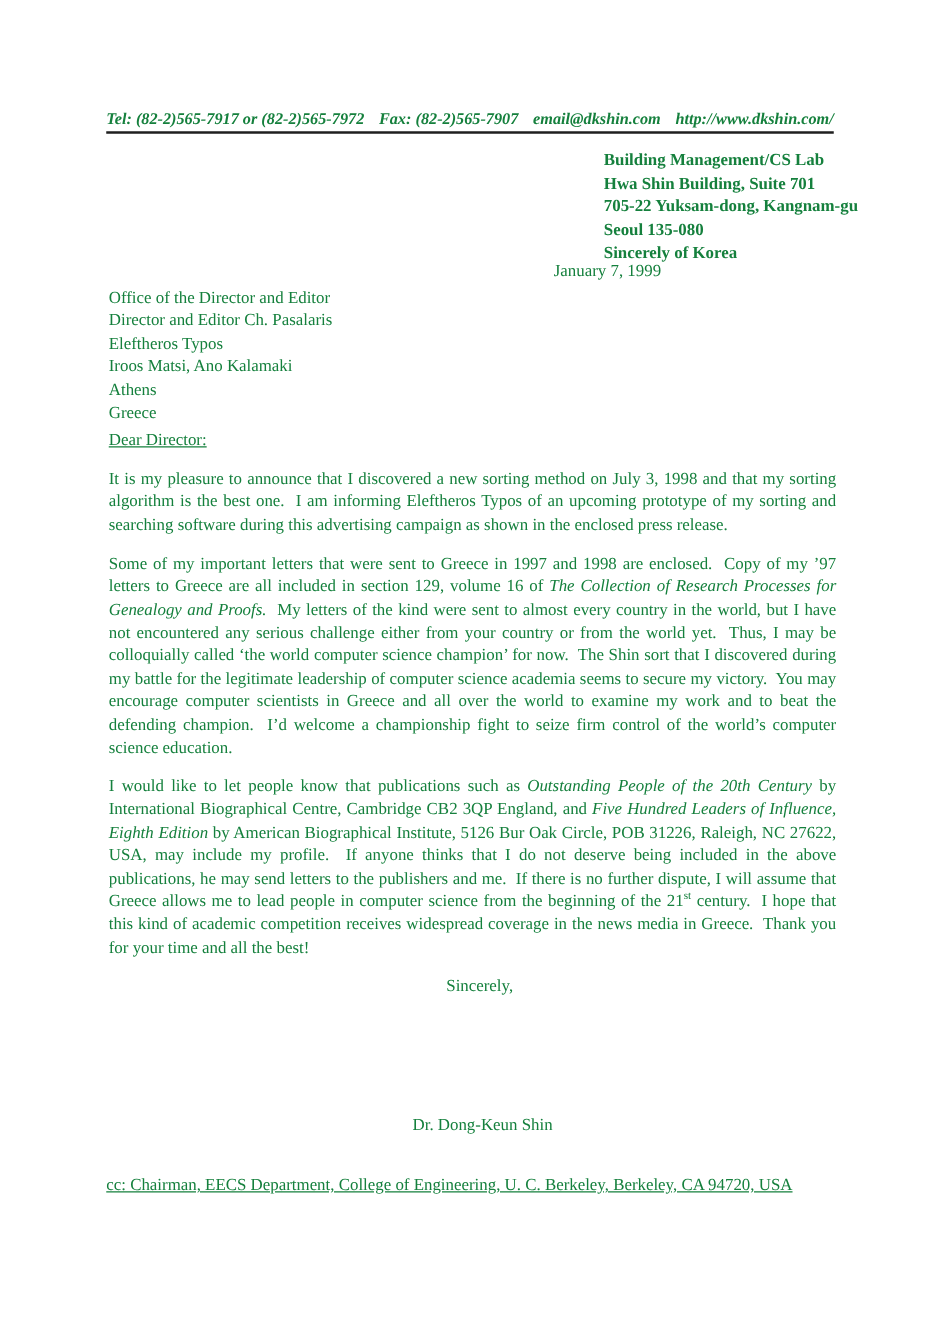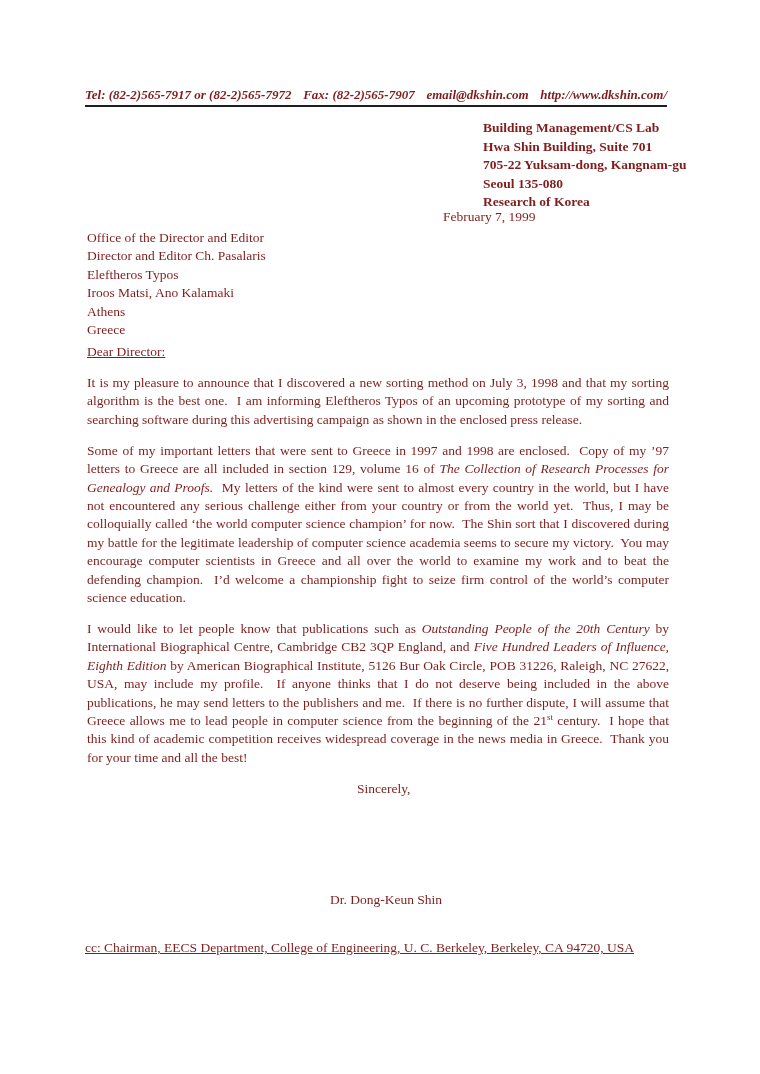--- a/index.html
+++ b/index.html
@@ -2,21 +2,21 @@
 <html><head>
 <meta charset="utf-8">
 <style>
   html, body { margin: 0; padding: 0; background: #ffffff; }
   .page {
     position: relative;
     width: 760px;
     height: 1074px;
     background: #ffffff;
     font-family: "Liberation Serif", "DejaVu Serif", serif;
-    color: #7f1d1d;
+    color: #15803d;
     font-size: 13.5px;
     overflow: hidden;
   }
   .abs { position: absolute; }
   .contact-header {
     left: 85px; top: 87px; width: 582px;
     display: flex; justify-content: space-between; align-items: baseline;
     font-weight: bold; font-style: italic; font-size: 13px;
     border-bottom: 2px solid #1f1f1f;
     padding-bottom: 2px;
@@ -53,24 +53,24 @@
     <span>Fax: (82-2)565-7907</span>
     <span>email@dkshin.com</span>
     <span>http://www.dkshin.com/</span>
   </div>
 
   <div class="abs sender-block">
     <div>Building Management/CS Lab</div>
     <div>Hwa Shin Building, Suite 701</div>
     <div>705-22 Yuksam-dong, Kangnam-gu</div>
     <div>Seoul 135-080</div>
-    <div>Research of Korea</div>
+    <div>Sincerely of Korea</div>
   </div>
 
-  <div class="abs date-line">February 7, 1999</div>
+  <div class="abs date-line">January 7, 1999</div>
 
   <div class="abs recipient-block">
     <div>Office of the Director and Editor</div>
     <div>Director and Editor Ch. Pasalaris</div>
     <div>Eleftheros Typos</div>
     <div>Iroos Matsi, Ano Kalamaki</div>
     <div>Athens</div>
     <div>Greece</div>
   </div>
 

